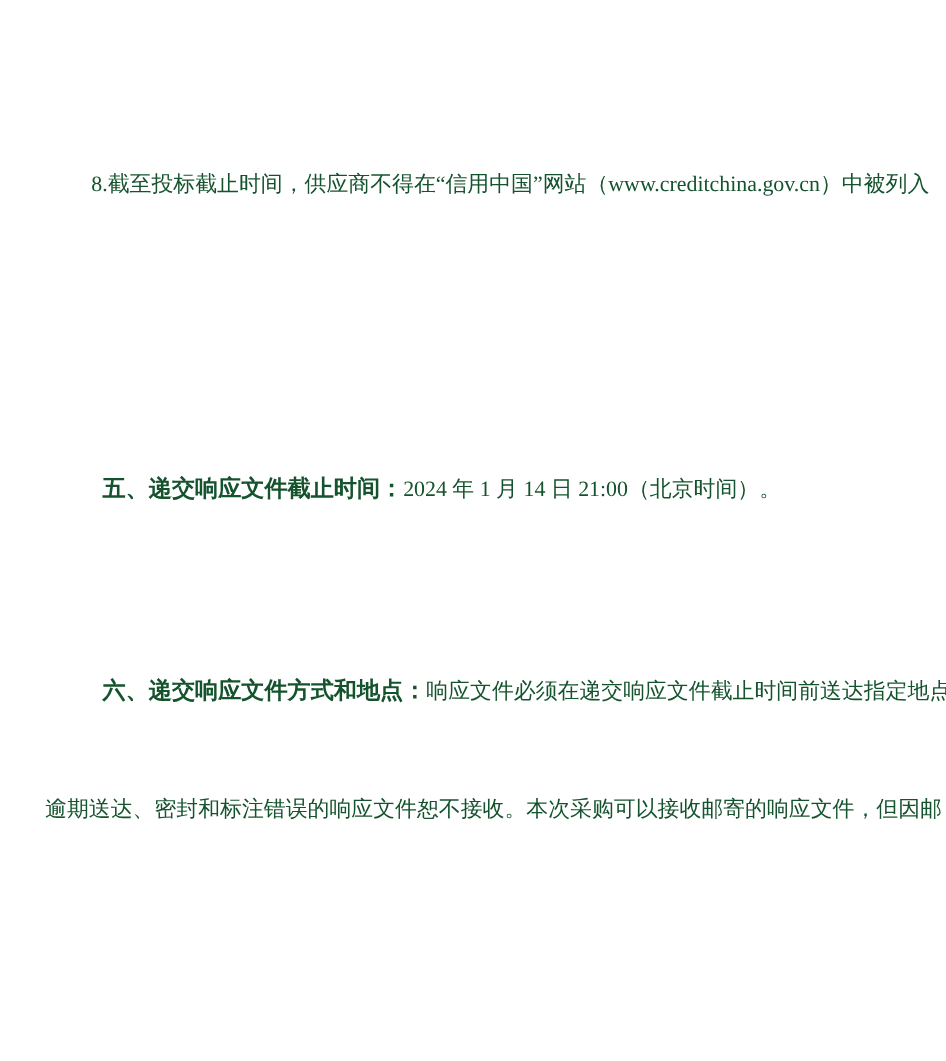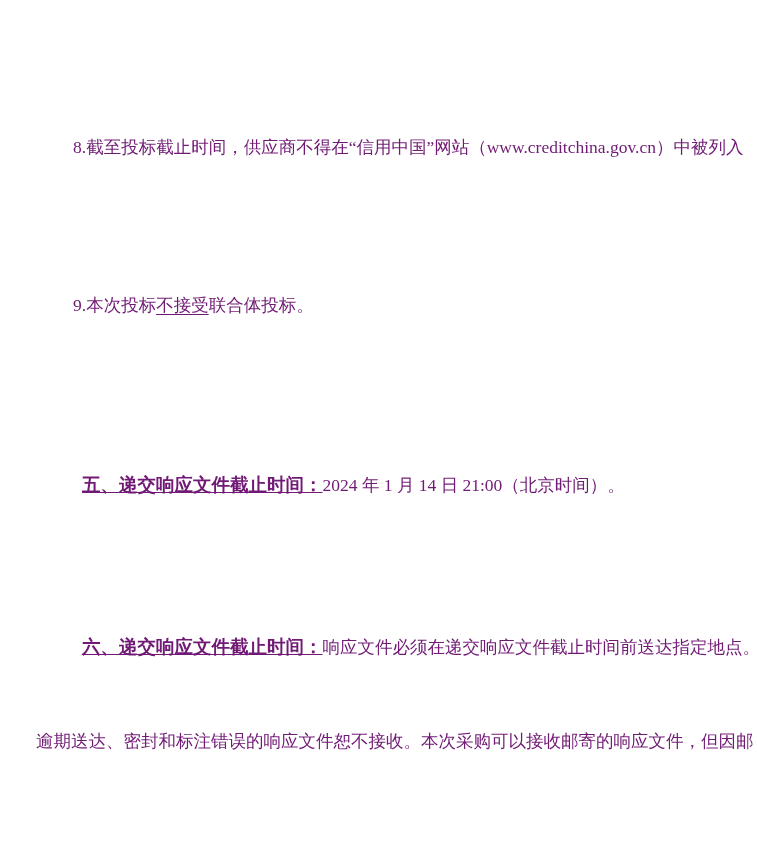--- a/index.html
+++ b/index.html
@@ -7,49 +7,48 @@
     position: relative;
     width: 757px;
     height: 849px;
     margin: 0;
     background: #ffffff;
     box-sizing: border-box;
     padding: 6px 28px 0 36px;
     font-family: "Liberation Serif", "DejaVu Serif", serif;
     font-size: 17.5px;
     line-height: 31.5px;
-    color: #701a75;
+    color: #14532d;
     overflow: hidden;
     white-space: pre;
   }
   .line { height: 31.5px; }
   
   .ind-num  { padding-left: 37px; }  
   .ind-hd   { padding-left: 46px; }  
-  .h { font-weight: bold; font-size: 18.5px; text-decoration: underline; }
+  .h { font-weight: bold; font-size: 18.5px; }
   .u { text-decoration: underline; text-underline-offset: 3px; }
   .sp-sec5 { margin-top: 23px; }
   .sp-sec6 { margin-top: 4px; }
 </style>
 </head>
 <body>
 
 <div class="page">
 
   
   <div class="line ind-num">8.截至投标截止时间，供应商不得在“信用中国”网站（www.creditchina.gov.cn）中被列入</div>
 
   
-  <div class="line ind-num"><span>9.本次投标</span><span class="u">不接受</span><span>联合体投标。</span></div>
 
   
   <div class="line ind-hd sp-sec5"><span class="h">五、递交响应文件截止时间：</span><span>2024 年 1 月 14 日 21:00（北京时间）。</span></div>
 
   
-  <div class="line ind-hd sp-sec6"><span class="h">六、递交响应文件截止时间：</span><span>响应文件必须在递交响应文件截止时间前送达指定地点。</span></div>
+  <div class="line ind-hd sp-sec6"><span class="h">六、递交响应文件方式和地点：</span><span>响应文件必须在递交响应文件截止时间前送达指定地点。</span></div>
   <div class="line">逾期送达、密封和标注错误的响应文件恕不接收。本次采购可以接收邮寄的响应文件，但因邮</div>
   
   
   
 
   
   
 
   
   

